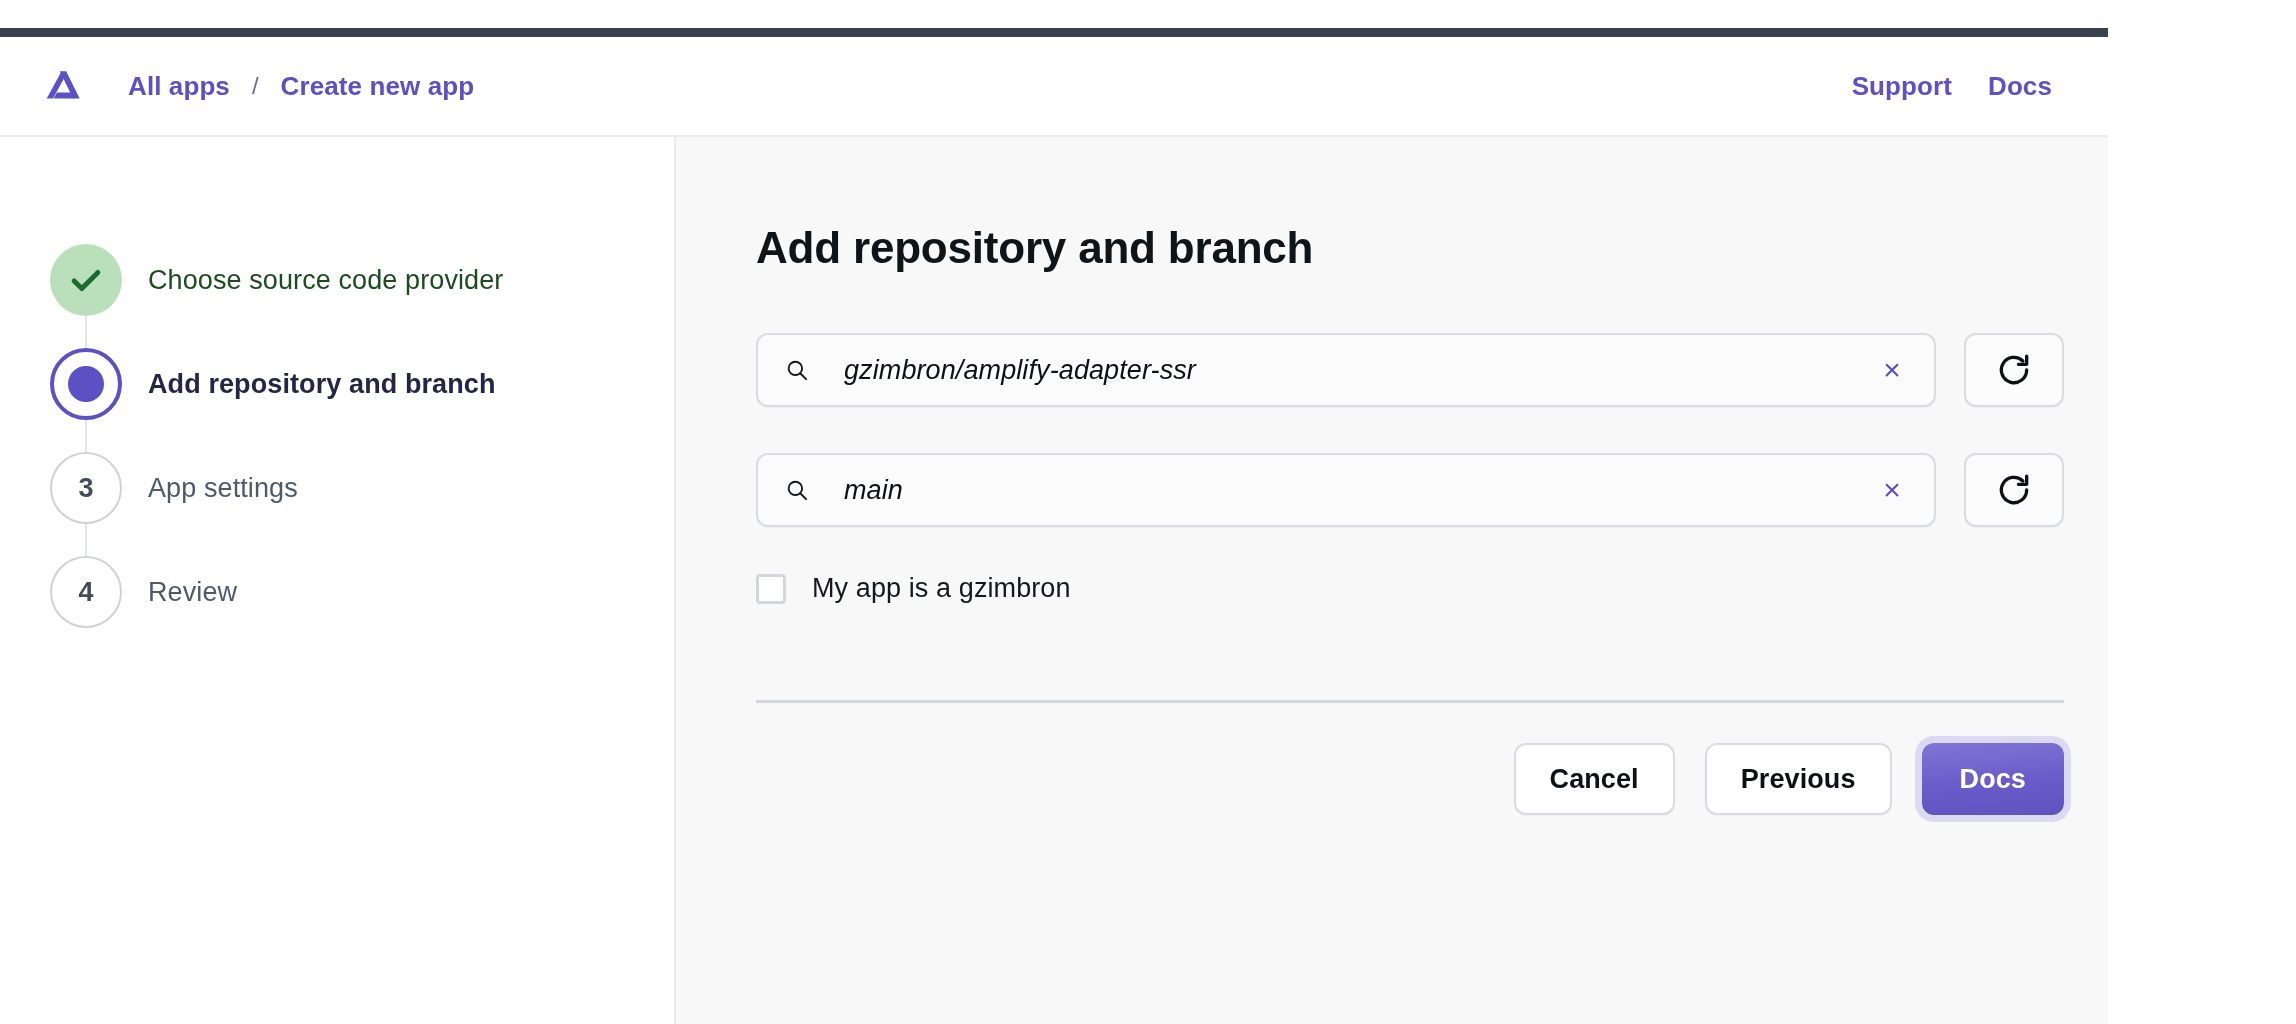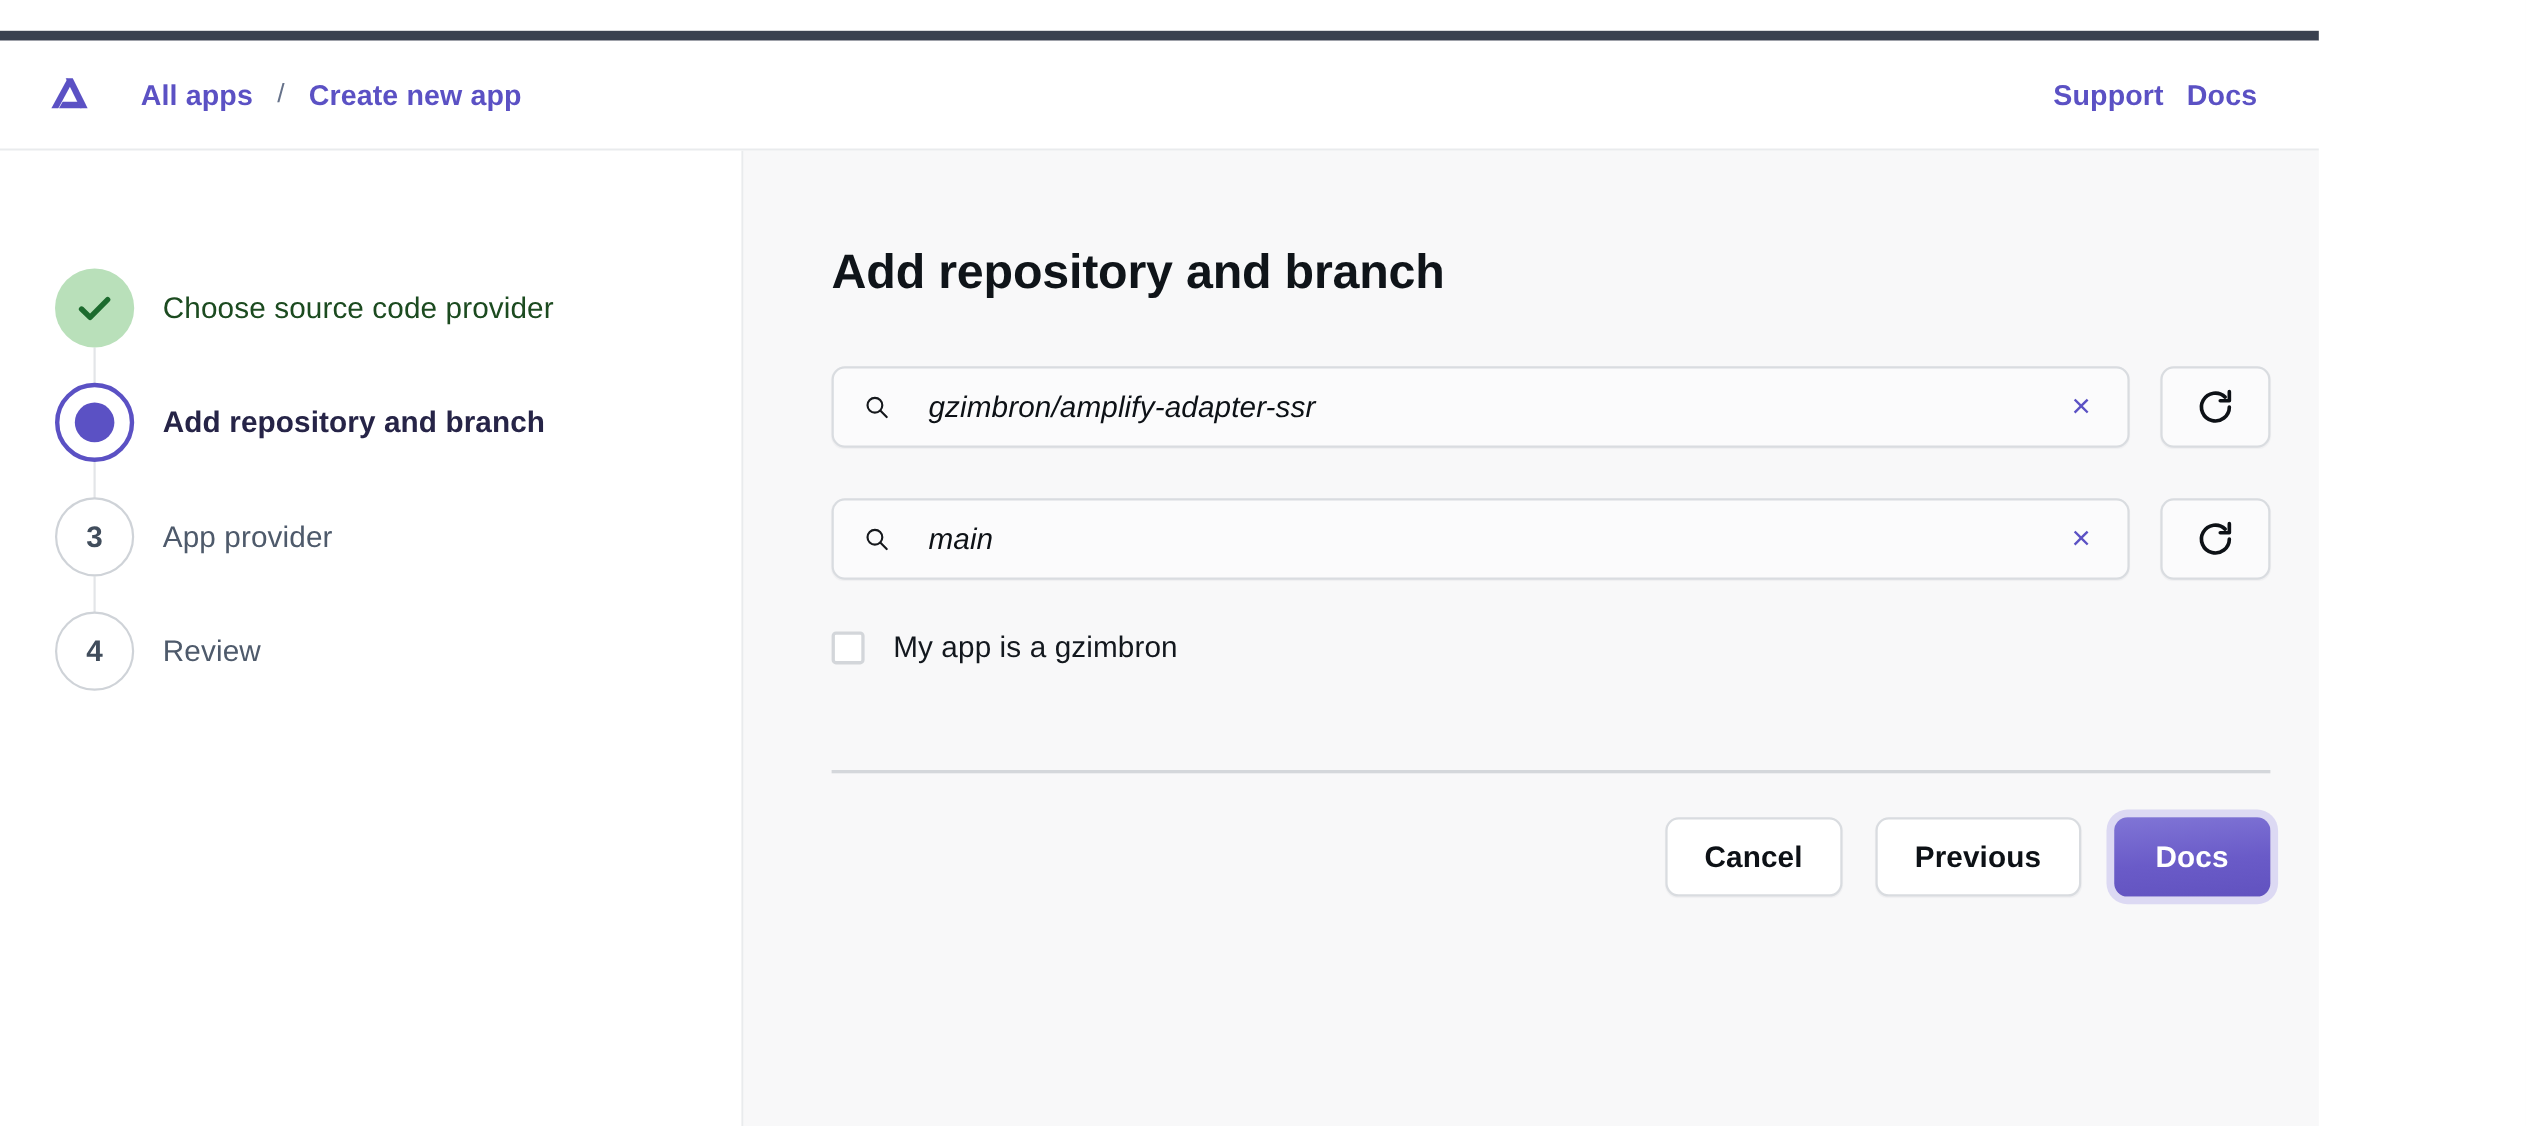--- a/index.html
+++ b/index.html
@@ -68,21 +68,21 @@
   .crumb-sep {
     font-size: 24px;
     color: #66728a;
     margin: 0 22px;
     font-weight: 400;
   }
   .header-right {
     margin-left: auto;
     display: flex;
     align-items: center;
-    gap: 21px;
+    gap: 36px;
   }
   .header-right .crumb { font-size: 26px; }
 
   
   .body {
     flex: 1 1 auto;
     display: flex;
     min-height: 0;
   }
 
@@ -358,21 +358,21 @@
           <span class="step-marker current">
             <span class="dot"></span>
           </span>
           <span class="step-label current-label">Add repository and branch</span>
         </div>
 
         <div class="step">
           <span class="step-marker pending">
             <span class="step-num">3</span>
           </span>
-          <span class="step-label">App provider</span>
+          <span class="step-label">App settings</span>
         </div>
 
         <div class="step">
           <span class="step-marker pending">
             <span class="step-num">4</span>
           </span>
           <span class="step-label">Review</span>
         </div>
 
       </div>

